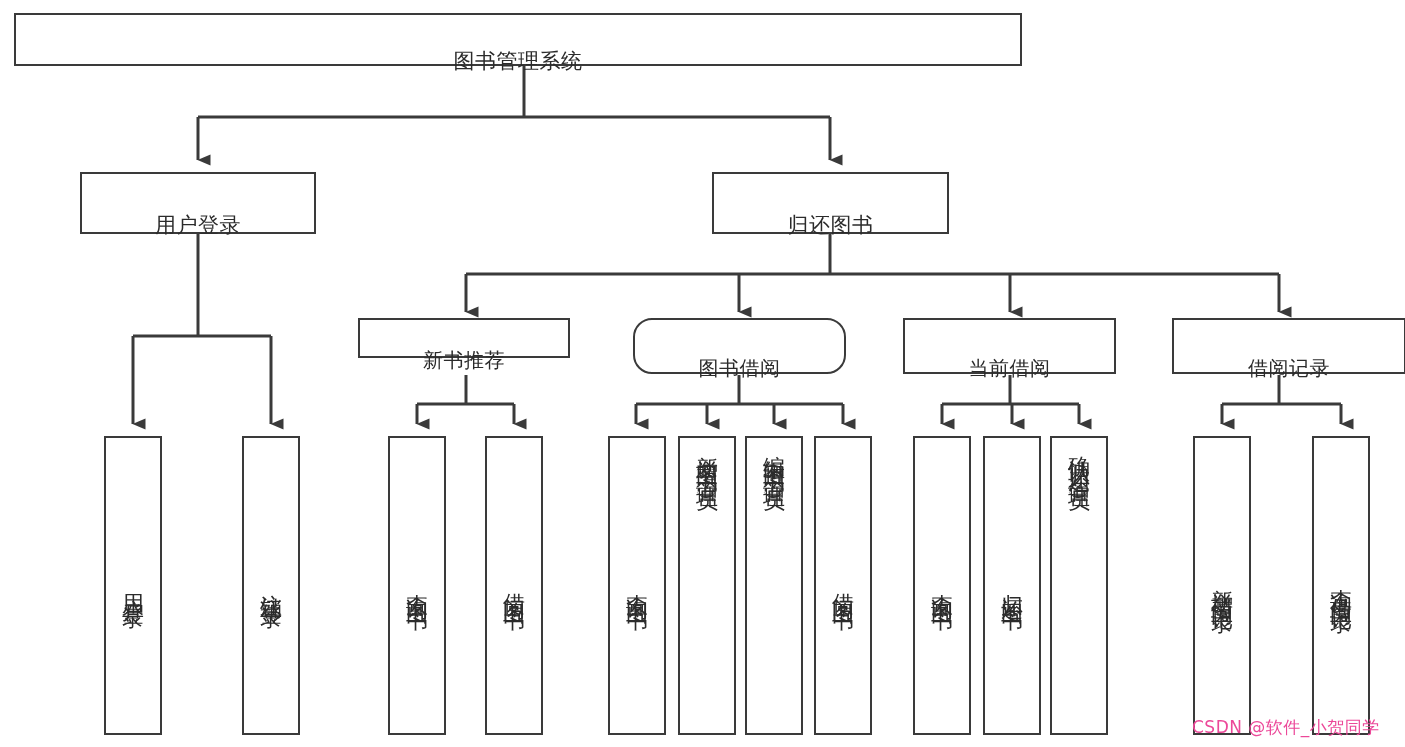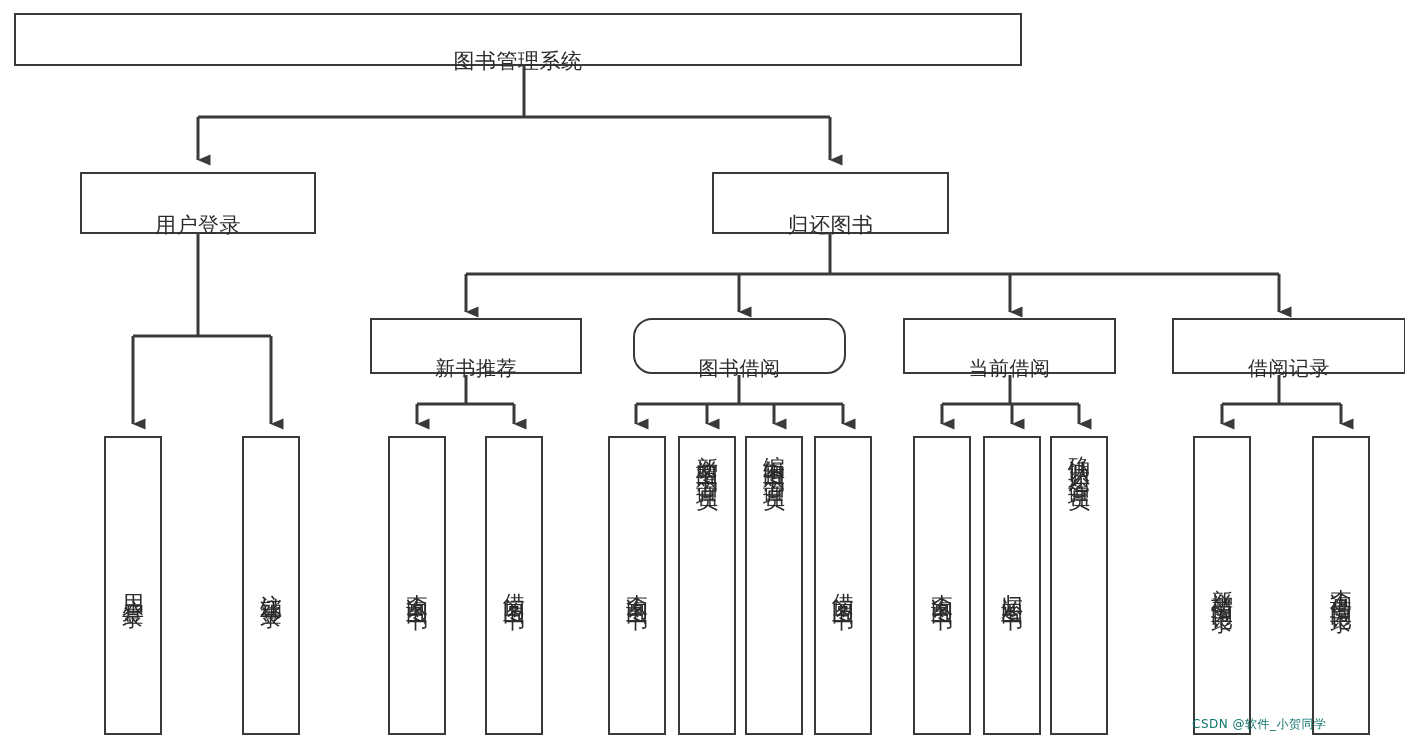--- a/index.html
+++ b/index.html
@@ -61,22 +61,22 @@
     line-height: 1.0;
     letter-spacing: 5px;
     height: auto;
     max-height: 100%;
   }
   .node.vert.mid {
     align-items: center;
   }
   .watermark {
     position: absolute;
-    font-size: 12px;
-    color: #0f766e;
+    font-size: 17px;
+    color: #ec4899;
     white-space: nowrap;
     letter-spacing: 0.5px;
   }
 </style>
 </head>
 <body>
 
 <div id="canvas">
 
   <svg class="wires" viewBox="0 0 1405 747" xmlns="http://www.w3.org/2000/svg">
@@ -135,21 +135,21 @@
     <span class="lbl">图书管理系统</span>
   </div>
 
   <div class="node horiz" style="left:80px; top:172px; width:236px; height:62px;">
     <span class="lbl">用户登录</span>
   </div>
   <div class="node horiz" style="left:712px; top:172px; width:237px; height:62px;">
     <span class="lbl">归还图书</span>
   </div>
 
-  <div class="node horiz lvl3" style="left:370px; top:318px; width:212px; height:56px;align-items:center;">
+  <div class="node horiz lvl3" style="left:358px; top:318px; width:212px; height:40px;align-items:center;">
     <span class="lbl">新书推荐</span>
   </div>
   <div class="node horiz lvl3" style="left:633px; top:318px; width:213px; height:56px;border-radius:19px;">
     <span class="lbl">图书借阅</span>
   </div>
   <div class="node horiz lvl3" style="left:903px; top:318px; width:213px; height:56px;">
     <span class="lbl">当前借阅</span>
   </div>
   <div class="node horiz lvl3" style="left:1172px; top:318px; width:234px; height:56px;">
     <span class="lbl">借阅记录</span>

